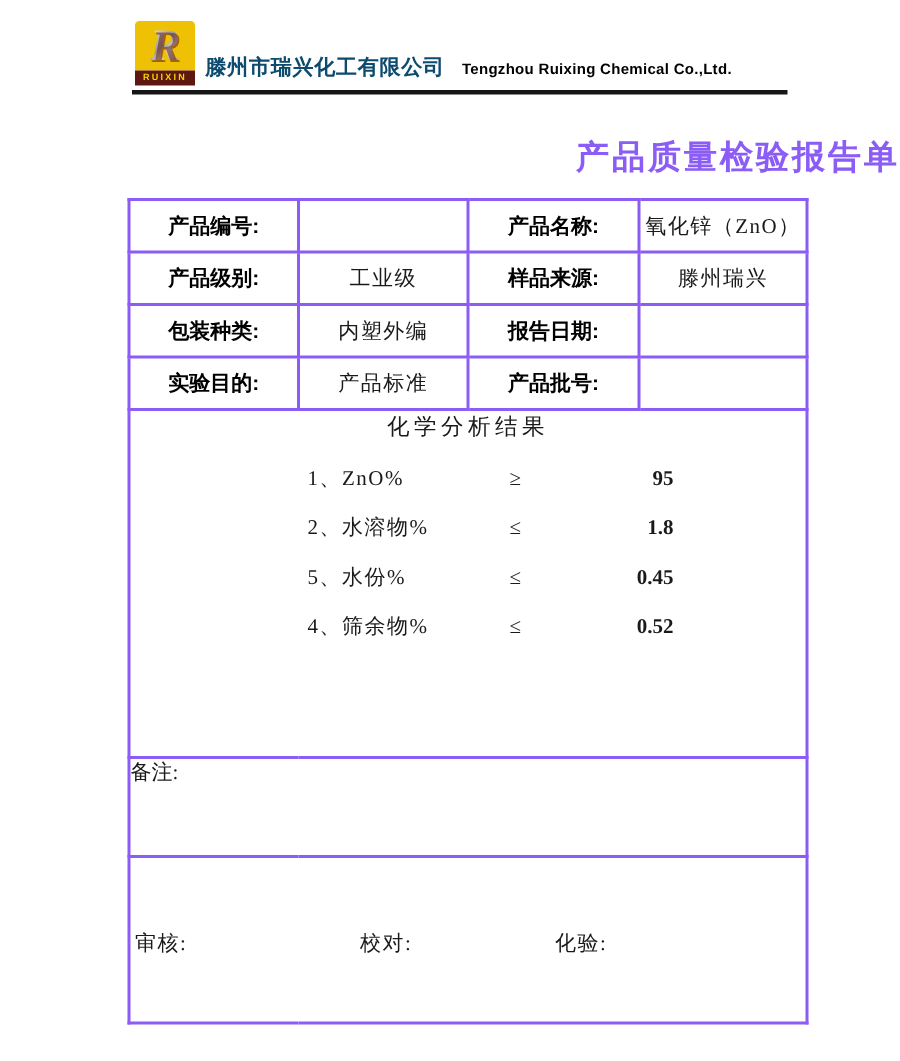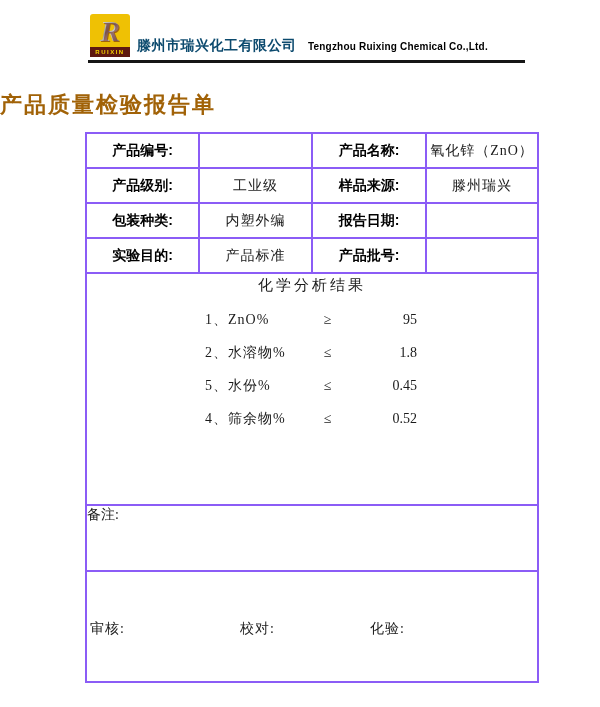--- a/index.html
+++ b/index.html
@@ -19,40 +19,40 @@
               font-size:6px;font-weight:bold;letter-spacing:1.5px;text-align:center;
               line-height:10px;font-family:"Liberation Sans",sans-serif;}
   .company{position:absolute;left:137px;top:36px;white-space:nowrap;}
   .company .cn{font-family:"Liberation Serif",serif;font-weight:bold;
                font-size:14px;color:#0c4a6e;letter-spacing:.5px;}
   .company .en{font-family:"Liberation Sans",sans-serif;font-weight:bold;
                font-size:10px;color:#000;margin-left:7px;letter-spacing:.2px;}
   .header-rule{position:absolute;left:88px;top:60px;width:437px;height:3px;background:#161616;}
 
   
-  .doc-title{position:absolute;left:0;top:92px;width:600px;text-align:left;
-             font-size:22px;line-height:26px;font-weight:bold;color:#a16207;letter-spacing:2px;}
+  .doc-title{position:absolute;left:0;top:92px;width:600px;text-align:right;
+             font-size:22px;line-height:26px;font-weight:bold;color:#8b5cf6;letter-spacing:2px;}
 
   
   table.report{position:absolute;left:85px;top:132px;width:452px;
                border-collapse:collapse;table-layout:fixed;}
   table.report td{border:2px solid #8b5cf6;padding:0;}
   td.lbl{font-weight:bold;font-size:14px;text-align:center;height:33px;
          font-family:"Liberation Sans",sans-serif;color:#000;}
   td.val{font-family:"Liberation Serif",serif;font-size:14px;text-align:center;
          height:33px;color:#1a1a1a;letter-spacing:1px;}
 
   td.analysis-cell{height:230px;vertical-align:top;padding-top:44px;}
   .chem-title{text-align:center;font-family:"Liberation Serif",serif;font-size:15px;
               line-height:22px;letter-spacing:3px;margin-bottom:14px;color:#1a1a1a;}
   .chem-item{display:flex;padding-left:118px;line-height:20px;margin-bottom:13px;
-             font-family:"Liberation Serif",serif;font-size:14px;color:#1a1a1a;}
+             font-family:"Liberation Serif",serif;font-size:14px;color:#1a1a1a;gap:16px;}
   .ci-name{width:105px;letter-spacing:1px;}
   .ci-op{width:35px;text-align:center;}
-  .ci-val{width:72px;text-align:right;}
+  .ci-val{width:72px;text-align:right;font-weight:bold;}
 
   td.remarks-cell{height:64px;vertical-align:top;padding:12px 0 0 5px;
                   font-family:"Liberation Serif",serif;font-size:14px;color:#1a1a1a;border-radius:20px;}
   td.sign-cell{height:109px;position:relative;}
   .sig{position:absolute;top:48px;font-family:"Liberation Serif",serif;
        font-size:14px;color:#1a1a1a;letter-spacing:1px;white-space:nowrap;}
 </style>
 </head>
 <body>
 

